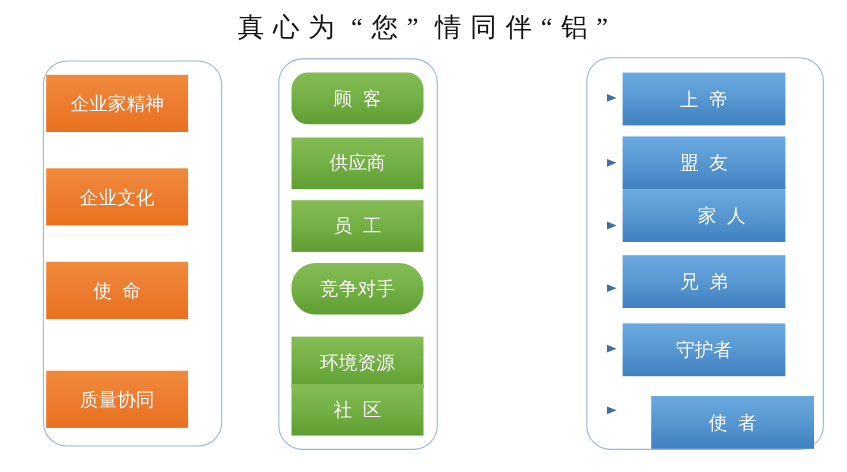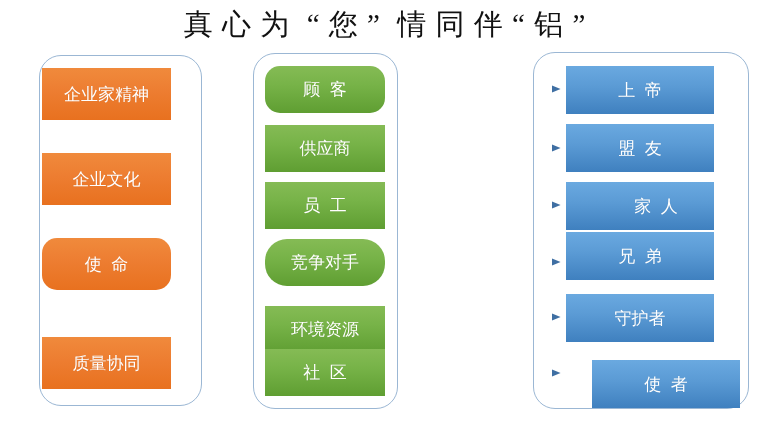--- a/index.html
+++ b/index.html
@@ -21,21 +21,21 @@
     left: 0;
     top: 4px;
     width: 770px;
     height: 42px;
     display: flex;
     align-items: center;
     justify-content: center;
   }
   .title-text {
     font-family: "Liberation Serif", "DejaVu Serif", serif;
-    font-size: 29px;
+    font-size: 24px;
     font-weight: 400;
     color: #111111;
     letter-spacing: 1px;
     white-space: pre;
   }
 
   
   .panel {
     position: absolute;
     border: 1.3px solid #9bb7d4;
@@ -70,37 +70,37 @@
     background: linear-gradient(to bottom, #85bb55 0%, #77b348 40%, #5f9e32 100%);
   }
   .node.blue {
     background: linear-gradient(to bottom, #6aa9e0 0%, #5b9bd5 42%, #3f80bf 100%);
   }
 
   
   .col-left .node { left: 42px; width: 129px; height: 52px; }
   #node-l0 { top: 68px; }
   #node-l1 { top: 153px; }
-  #node-l2 { top: 238px; border-radius: 15px; }
+  #node-l2 { top: 238px; }
   #node-l3 { top: 337px; }
 
   
   .col-mid .node { left: 265px; width: 120px; height: 47px; }
   #node-m0 { top: 66px; border-radius: 15px; }
   #node-m1 { top: 125px; }
   #node-m2 { top: 182px; }
   #node-m3 { top: 239px; border-radius: 22px; }
   #node-m4 { top: 294px; margin-top: 12px; }
   #node-m5 { top: 349px; }
 
   
   .col-right .node { left: 566px; width: 148px; height: 48px; }
   #node-r0 { top: 66px; }
   #node-r1 { top: 124px; }
-  #node-r2 { top: 182px; padding-left: 32px; }
+  #node-r2 { top: 172px; padding-left: 32px; }
   #node-r3 { top: 232px; }
   #node-r4 { top: 294px; }
   #node-r5 { top: 360px; margin-left: 26px; }
 
   
   #connectors {
     position: absolute;
     left: 0;
     top: 0;
     width: 770px;

